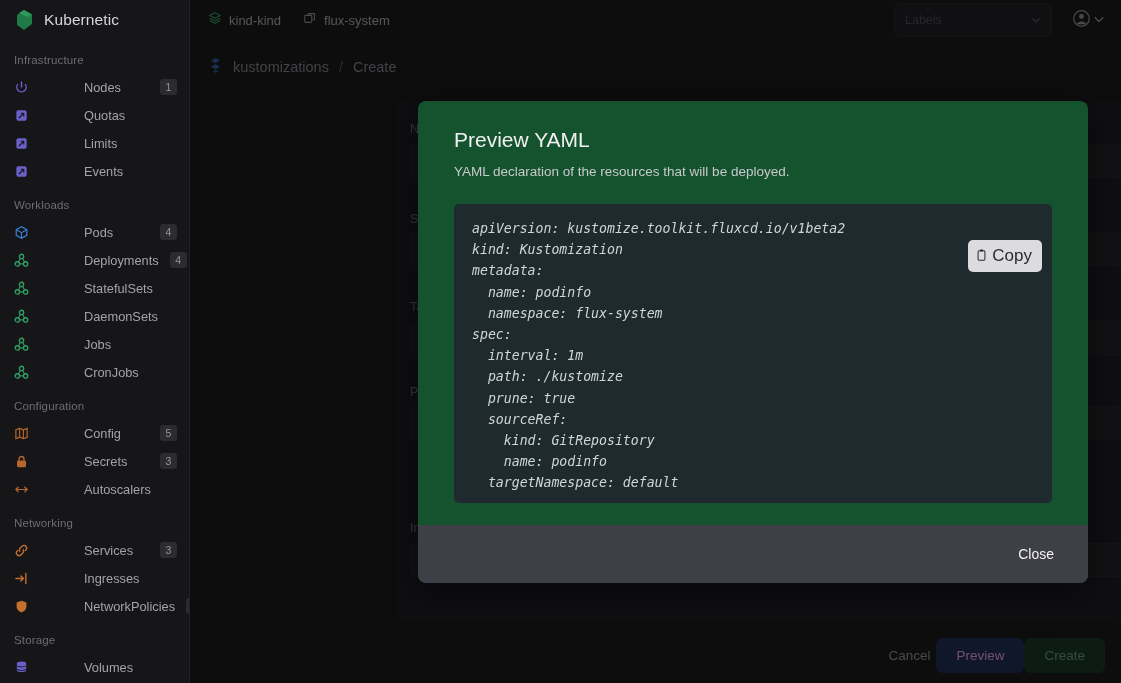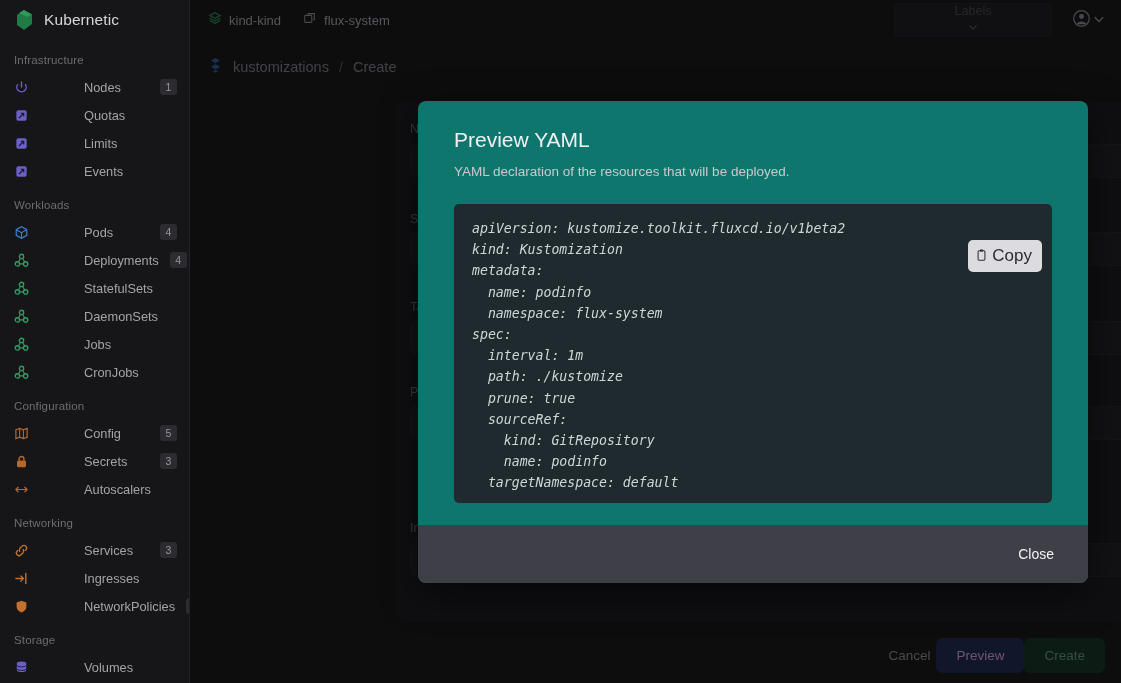--- a/index.html
+++ b/index.html
@@ -46,21 +46,20 @@
     padding: 0 12px 0 18px; gap: 10px;
   }
   .ctx { display: flex; align-items: center; gap: 7px; cursor: pointer; }
   .ctx-label { color: #b6b6bb; font-size: 13px; }
   .topbar-spacer { flex: 1; }
   .labels-select {
     width: 158px; height: 34px; border-radius: 6px;
     background: #1b1b1e; border: 1px solid #242427;
     display: flex; align-items: center; padding: 0 10px;
     cursor: pointer;
-    flex-direction: column;
   }
   .labels-select .ph { color: #4e4e54; font-size: 12.5px; flex: 1; }
   .user { display: flex; align-items: center; gap: 2px; padding: 0 4px 0 10px; cursor: pointer; }
 
   .breadcrumb {
     display: flex; align-items: center; gap: 10px;
     padding: 12px 0 0 18px; height: 42px;
   }
   .crumb { color: #8a8a90; font-size: 14.5px; }
   .crumb-sep { color: #5d5d63; font-size: 14.5px; }
@@ -84,21 +83,21 @@
   .btn { border: none; border-radius: 7px; font-size: 13.5px; cursor: pointer; font-family: inherit; }
   .btn-text { background: transparent; color: #9a9aa0; padding: 9px 6px; }
   .btn-preview { background: #1e2a52; color: #f0abfc; padding: 10px 20px; }
   .btn-create { background: #143425; color: #6fa184; padding: 10px 20px; }
 
   
   .overlay { position: absolute; inset: 0; background: rgba(8,8,10,0.55); }
   .modal {
     position: absolute; left: 228px; top: 101px;
     width: 670px; height: 482px;
-    background: #0f766e; border-radius: 8px;
+    background: #14532d; border-radius: 8px;
     box-shadow: 0 10px 36px rgba(0,0,0,.55);
     overflow: hidden; display: flex; flex-direction: column;
   }
   .modal-title { color: #f0f0f2; font-size: 21px; padding: 27px 36px 0 36px; font-weight: normal; }
   .modal-sub { color: #c9c9ce; font-size: 13.5px; padding: 12px 36px 0 36px; }
   .yaml-wrap {
     position: relative; margin: 25px 36px 0 36px;
     background: #1e2a2e; border-radius: 5px;
     height: 299px; overflow: hidden;
   }

